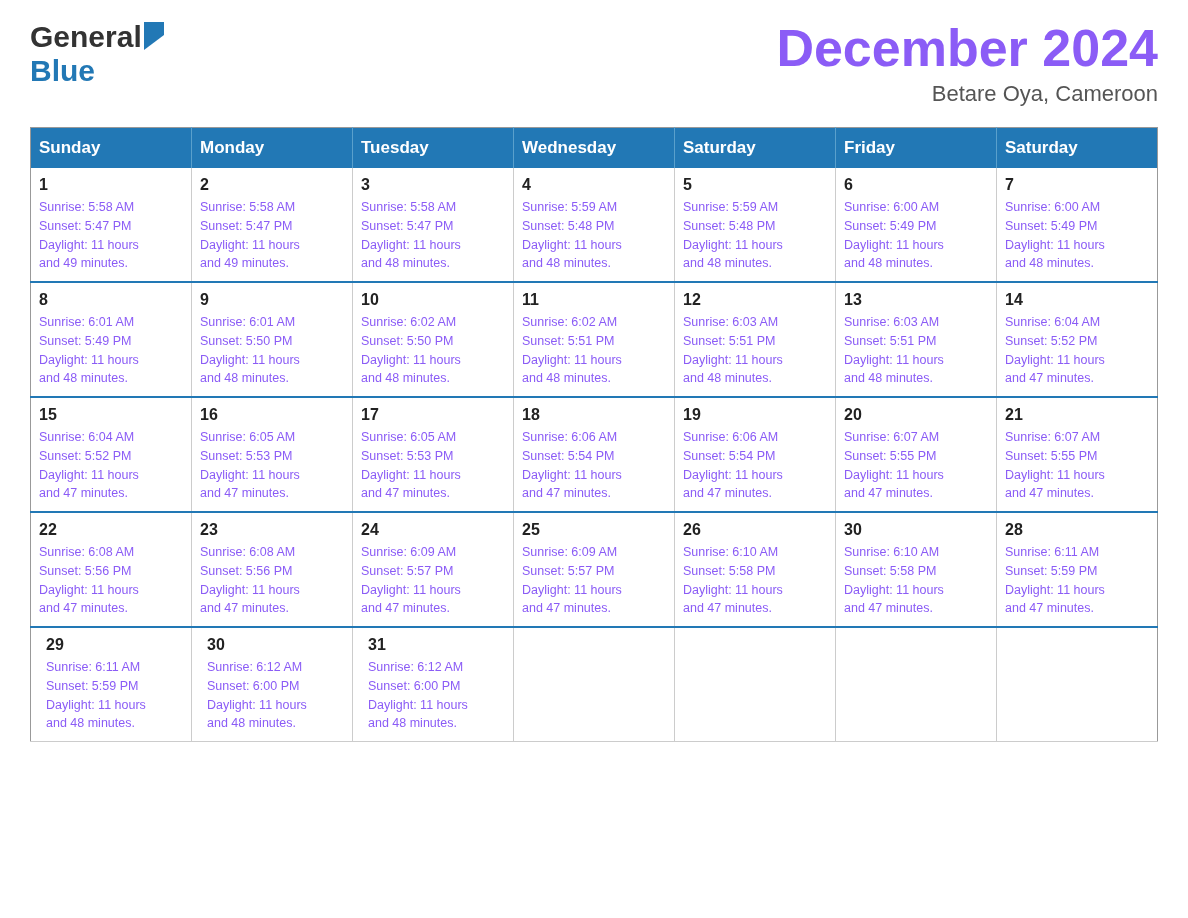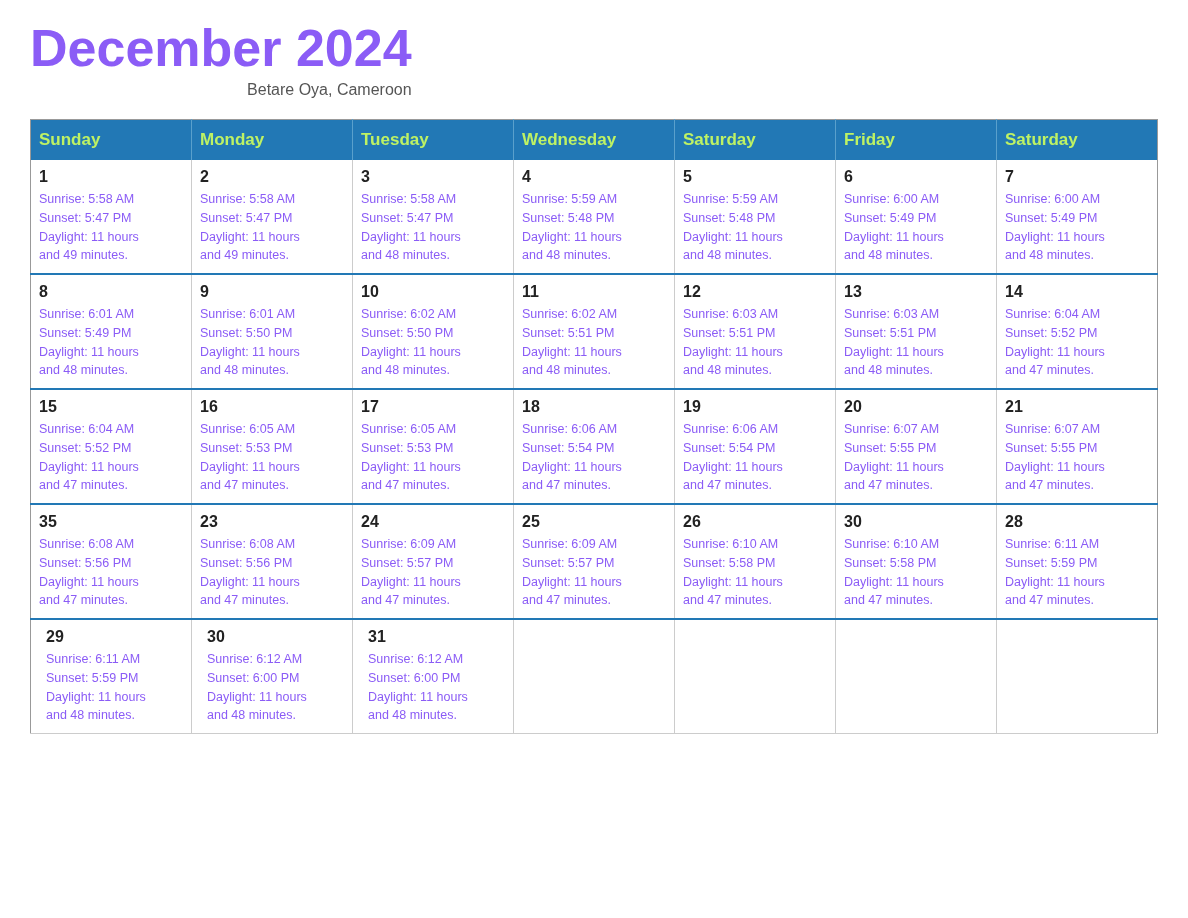--- a/index.html
+++ b/index.html
@@ -19,32 +19,32 @@
     .title-section {
       text-align: right;
     }
     .month-title {
       font-size: 52px;
       font-weight: bold;
       color: #8b5cf6;
       line-height: 1.1;
     }
     .subtitle {
-      font-size: 16px;
+      font-size: 22px;
       color: #555;
       margin-top: 4px;
     }
     .calendar-table {
       width: 100%;
       border-collapse: collapse;
       border: 1px solid #999;
     }
     .calendar-table th {
       background-color: #2278b5;
-      color: #bef264;
+      color: #ffffff;
       font-size: 17px;
       font-weight: bold;
       padding: 10px 8px;
       text-align: left;
       border-right: 1px solid #5aa0cc;
     }
     .calendar-table th:last-child { border-right: none; }
     .calendar-table td {
       vertical-align: top;
       padding: 8px;
@@ -84,20 +84,32 @@
       font-size: 30px;
       font-weight: bold;
       color: #333;
       font-family: Arial, sans-serif;
     }
   </style>
 </head>
 <body>
 
 <div class="header">
+  <div class="logo-wrap">
+    <div class="logo-row1">
+      <span class="logo-general">General</span>
+      <svg width="28" height="28" viewBox="0 0 28 28" style="margin-left:2px; margin-top:-2px;">
+        <rect x="0" y="0" width="20" height="13" fill="#2278b5"></rect>
+        <polygon points="0,13 20,13 0,28" fill="#2278b5"></polygon>
+      </svg>
+    </div>
+    <div style="margin-top:0px;">
+      <span style="font-size:30px; font-weight:bold; color:#2278b5; font-family:Arial,sans-serif;">Blue</span>
+    </div>
+  </div>
   <div class="title-section">
     <div class="month-title">December 2024</div>
     <div class="subtitle">Betare Oya, Cameroon</div>
   </div>
 </div>
 
 <table class="calendar-table">
   <thead>
     <tr>
       <th>Sunday</th>
@@ -195,21 +207,21 @@
         <span class="day-number">20</span>
         <div class="day-info">Sunrise: 6:07 AM<br>Sunset: 5:55 PM<br>Daylight: 11 hours<br>and 47 minutes.</div>
       </td>
         <td>
         <span class="day-number">21</span>
         <div class="day-info">Sunrise: 6:07 AM<br>Sunset: 5:55 PM<br>Daylight: 11 hours<br>and 47 minutes.</div>
       </td>
       </tr>
       <tr>
         <td>
-        <span class="day-number">35</span>
+        <span class="day-number">22</span>
         <div class="day-info">Sunrise: 6:08 AM<br>Sunset: 5:56 PM<br>Daylight: 11 hours<br>and 47 minutes.</div>
       </td>
         <td>
         <span class="day-number">23</span>
         <div class="day-info">Sunrise: 6:08 AM<br>Sunset: 5:56 PM<br>Daylight: 11 hours<br>and 47 minutes.</div>
       </td>
         <td>
         <span class="day-number">24</span>
         <div class="day-info">Sunrise: 6:09 AM<br>Sunset: 5:57 PM<br>Daylight: 11 hours<br>and 47 minutes.</div>
       </td>

